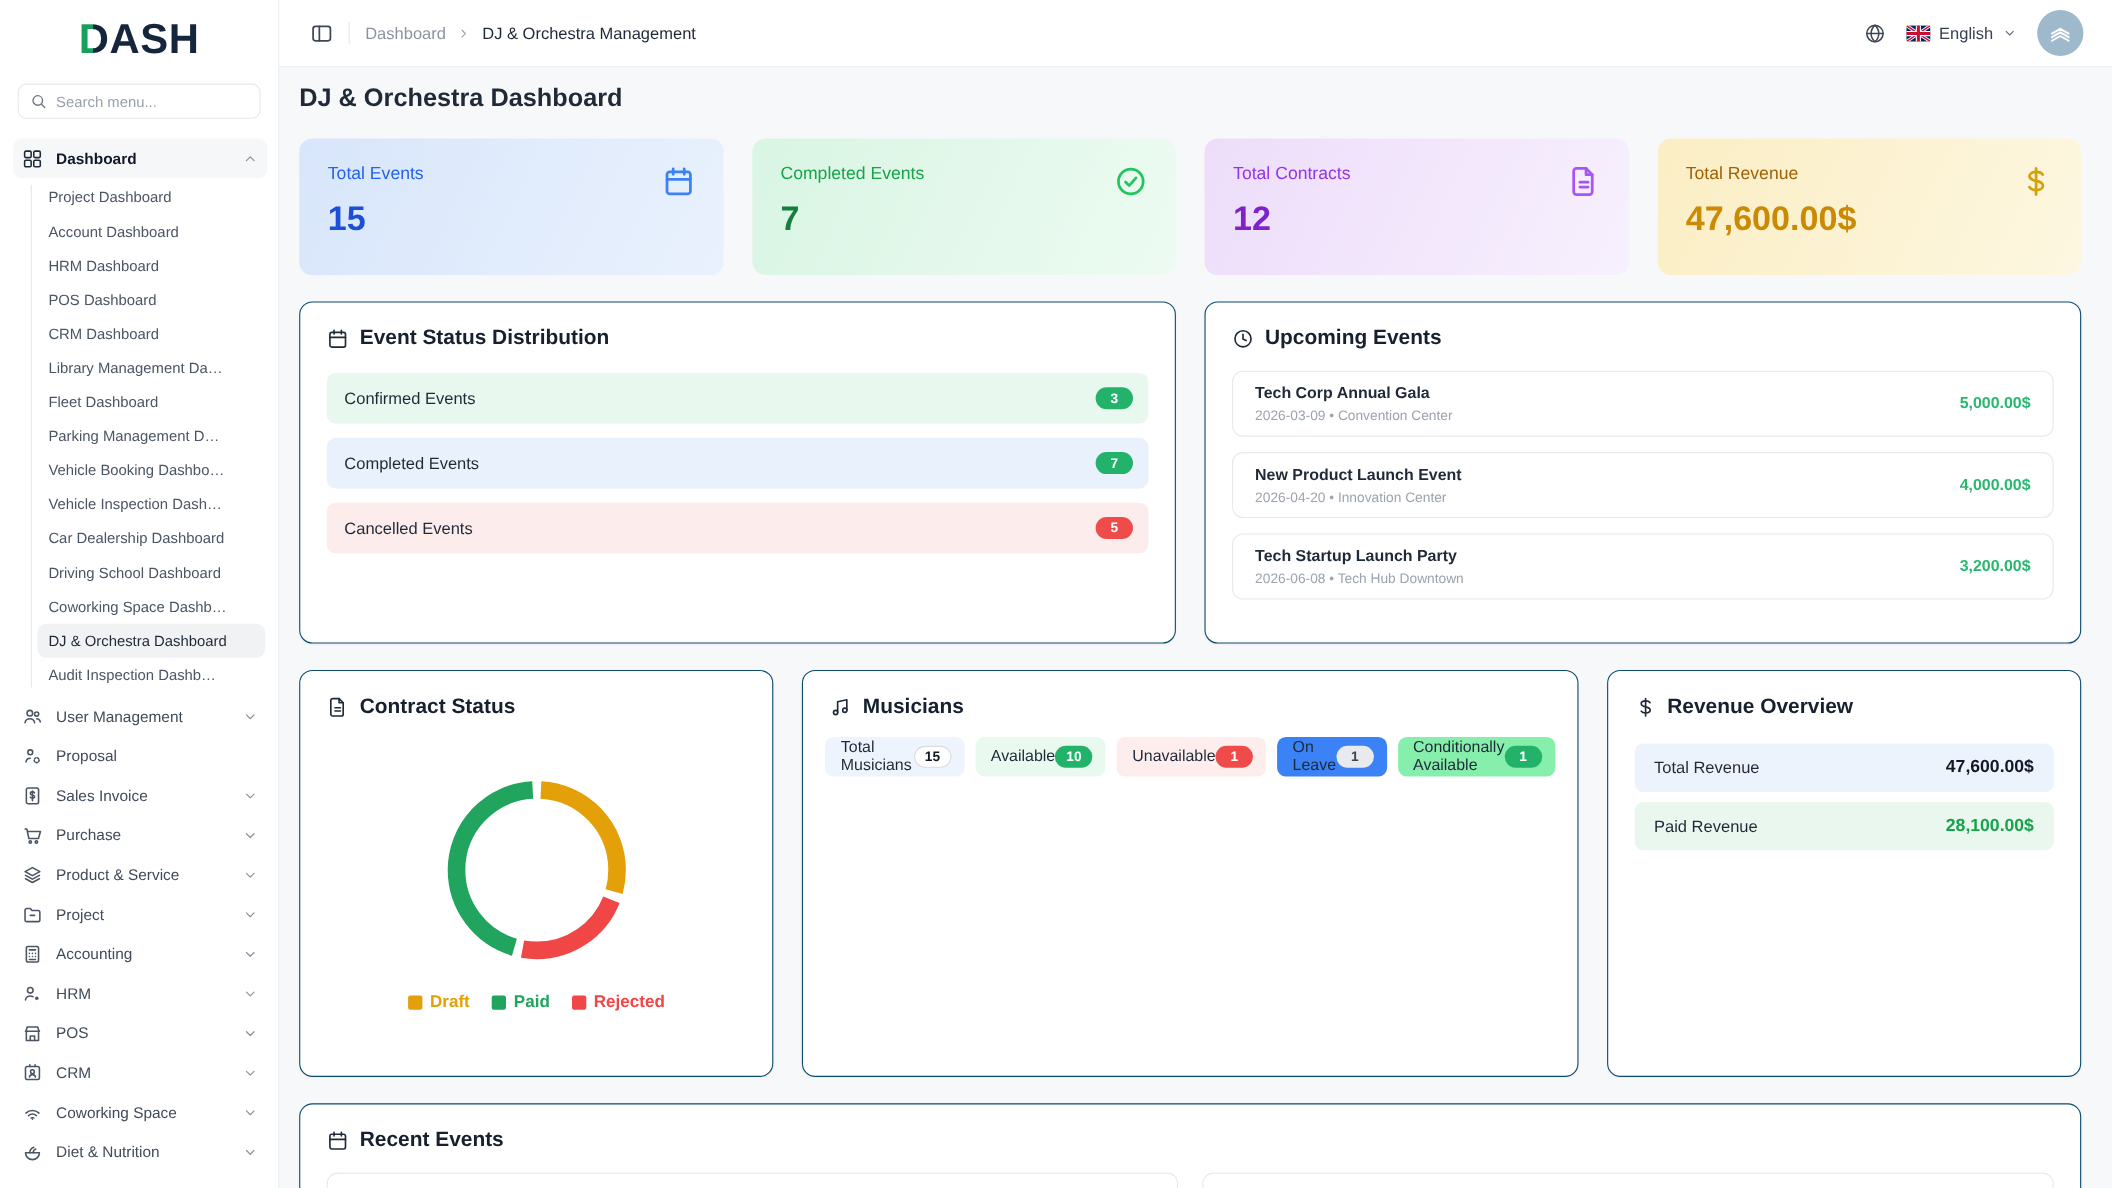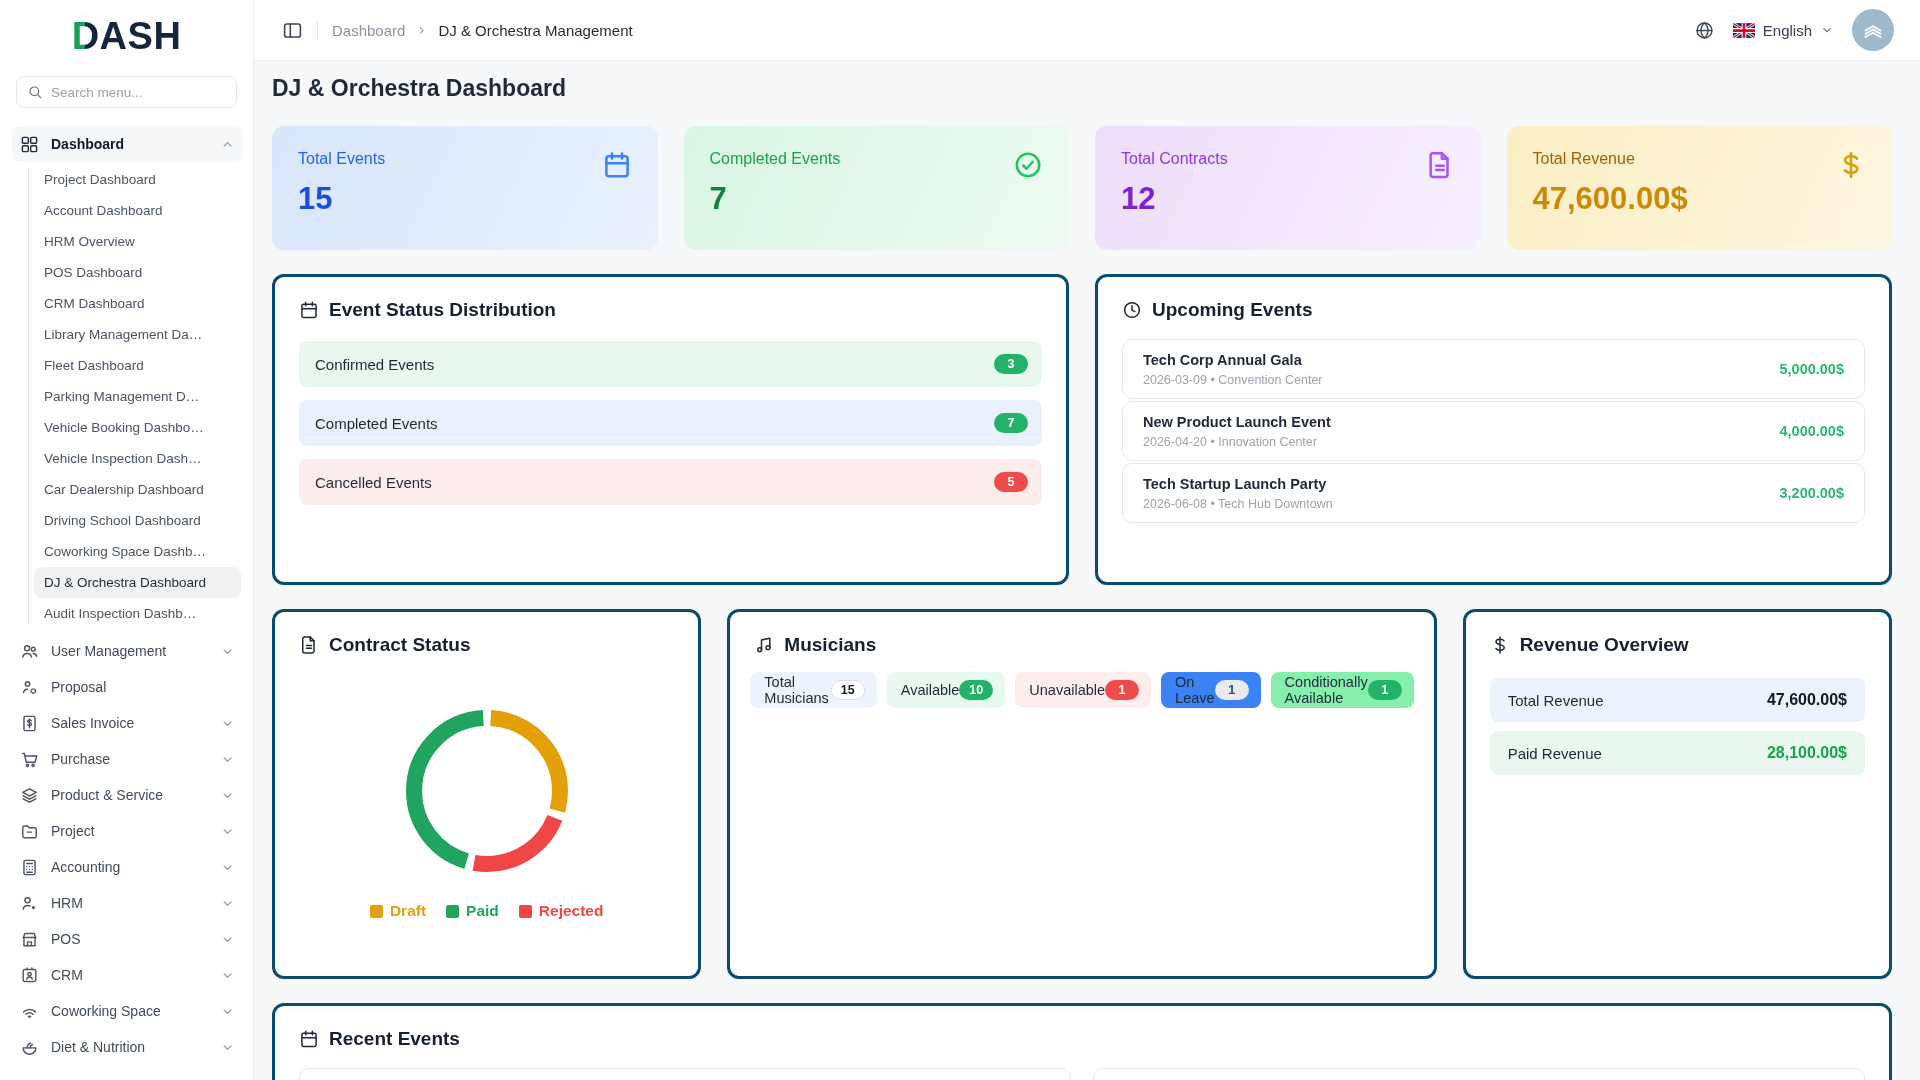--- a/index.html
+++ b/index.html
@@ -66,38 +66,38 @@
   .stat-icon { position:absolute; top:24px; right:26px; width:30px; height:30px; }
   .stat-blue   { background:linear-gradient(115deg,#d8e6fb,#e9f1fd); }
   .stat-blue .stat-label { color:#2563eb; } .stat-blue .stat-value { color:#1d4ed8; } .stat-blue .stat-icon { color:#3b82f6; }
   .stat-green  { background:linear-gradient(115deg,#d9f5e3,#edfbf2); }
   .stat-green .stat-label { color:#16a34a; } .stat-green .stat-value { color:#15803d; } .stat-green .stat-icon { color:#22c55e; }
   .stat-purple { background:linear-gradient(115deg,#edddfa,#f7f0fd); }
   .stat-purple .stat-label { color:#9333ea; } .stat-purple .stat-value { color:#7e22ce; } .stat-purple .stat-icon { color:#a855f7; }
   .stat-gold   { background:linear-gradient(115deg,#fbeec4,#fdf7e1); }
   .stat-gold .stat-label { color:#a16207; } .stat-gold .stat-value { color:#ca8a04; } .stat-gold .stat-icon { color:#d4a106; }
 
-  .card { background:#fff; border:3px solid #0c4a6e; border-radius:12px; box-shadow:0 1px 2px rgba(16,24,40,.04); }
+  .card { background:#fff; border:1px solid #0c4a6e; border-radius:12px; box-shadow:0 1px 2px rgba(16,24,40,.04); }
   .card-title { display:flex; align-items:center; gap:10px; font-size:19px; font-weight:700; color:#16202e;
                 padding:22px 24px 0; }
   .card-title .ico { width:20px; height:20px; color:#1f2937; flex:0 0 auto; }
 
   .row2 { display:flex; gap:26px; }
   .row2 .card { flex:1; height:311px; }
   .status-rows { padding:20px 24px; display:flex; flex-direction:column; gap:13px; }
   .status-row { height:46px; border-radius:8px; display:flex; align-items:center; padding:0 14px 0 16px;
                 font-size:15px; color:#1f2937; }
   .sr-green { background:#e9f8ef; } .sr-blue { background:#e9f1fd; } .sr-red { background:#fdecec; }
   .badge { margin-left:auto; min-width:34px; height:20px; border-radius:11px; display:inline-flex;
            align-items:center; justify-content:center; font-size:12.5px; font-weight:700; color:#fff; padding:0 10px; }
   .badge-green { background:#23b26a; } .badge-red { background:#f04b4b; } .badge-purple { background:#962be0; }
   .badge-gray { background:#e8eaed; color:#3f4754; }
   .badge-outline { background:#fff; border:1px solid #d9dde2; color:#111827; }
 
-  .upcoming-list { padding:18px 24px; display:flex; flex-direction:column; gap:2px; }
+  .upcoming-list { padding:18px 24px; display:flex; flex-direction:column; gap:14px; }
   .upcoming-item { border:1px solid #e7e9ec; border-radius:10px; height:60px; display:flex;
                    align-items:center; justify-content:space-between; padding:0 20px; background:#fff; }
   .ue-name { font-size:14.5px; font-weight:700; color:#1f2937; }
   .ue-meta { font-size:12.5px; color:#9ca3af; margin-top:5px; }
   .ue-amount { font-size:14.5px; font-weight:700; color:#29b770; }
 
   .row3 { display:flex; gap:26px; }
   .row3 .card { flex:1; height:370px; display:flex; flex-direction:column; }
   .donut-wrap { flex:1; display:flex; flex-direction:column; align-items:center; justify-content:center;
                 gap:22px; padding-bottom:10px; }
@@ -275,21 +275,21 @@
           </svg>
         <span>Dashboard</span>
         <svg class="chev" fill="none" stroke="currentColor" stroke-width="1.8" stroke-linecap="round" stroke-linejoin="round">
             <use href="#i-chev-up"></use>
           </svg>
       </div>
 
       <div class="submenu">
         <div class="submenu-item">Project Dashboard</div>
         <div class="submenu-item">Account Dashboard</div>
-        <div class="submenu-item">HRM Overview</div>
+        <div class="submenu-item">HRM Dashboard</div>
         <div class="submenu-item">POS Dashboard</div>
         <div class="submenu-item">CRM Dashboard</div>
         <div class="submenu-item">Library Management Da…</div>
         <div class="submenu-item">Fleet Dashboard</div>
         <div class="submenu-item">Parking Management D…</div>
         <div class="submenu-item">Vehicle Booking Dashbo…</div>
         <div class="submenu-item">Vehicle Inspection Dash…</div>
         <div class="submenu-item">Car Dealership Dashboard</div>
         <div class="submenu-item">Driving School Dashboard</div>
         <div class="submenu-item">Coworking Space Dashb…</div>

